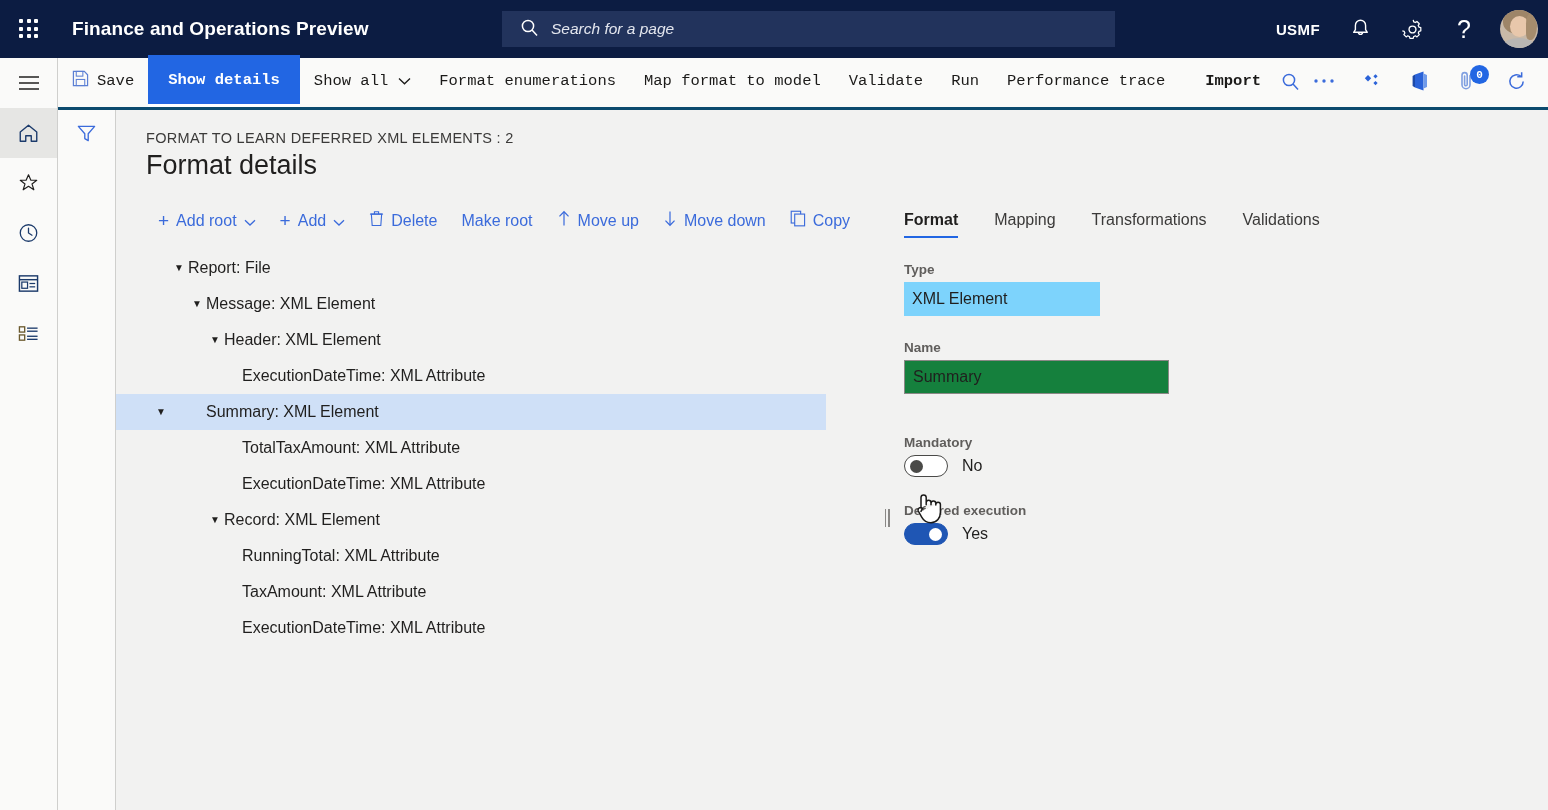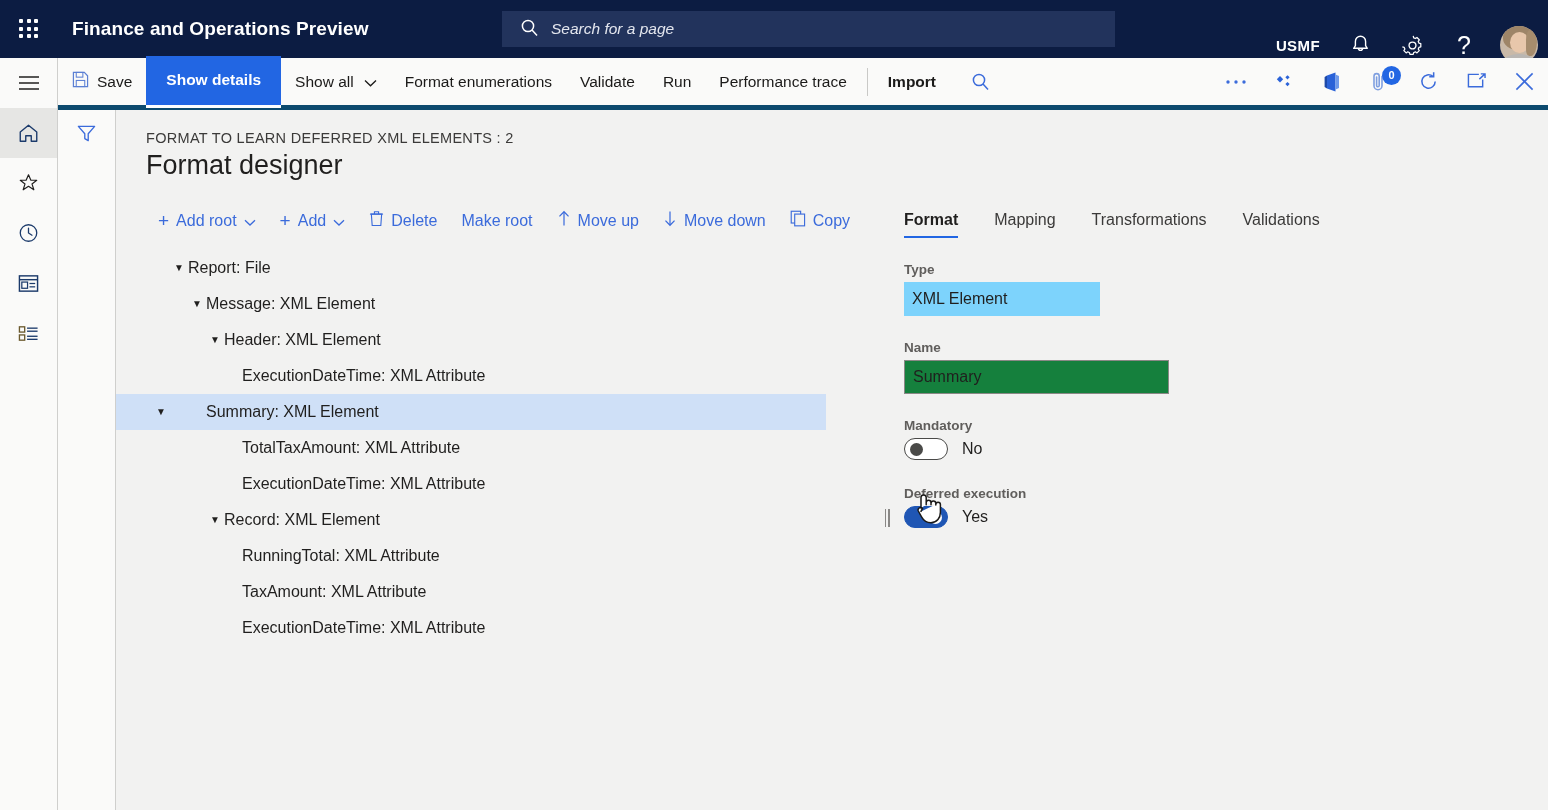--- a/index.html
+++ b/index.html
@@ -29,21 +29,21 @@
     color: #ffffff; font-size: 19px; font-weight: bold; letter-spacing: .1px;
     margin-left: 14px; white-space: nowrap;
   }
   #searchbox {
     position: absolute; left: 502px; top: 11px; width: 613px; height: 36px;
     background: #22335c; display: flex; align-items: center; cursor: text;
   }
   #searchbox .mag { margin-left: 18px; margin-right: 12px; flex: none; }
   #search-placeholder { color: #e3e6ee; font-size: 15.5px; font-style: italic; }
   #topbar-right {
-    position: absolute; right: 0; top: 16px; height: 58px; display: flex; align-items: center;
+    position: absolute; right: 0; top: 0; height: 58px; display: flex; align-items: center;
   }
   #company-btn {
     color: #ffffff; font-size: 15px; font-weight: bold; letter-spacing: .4px;
     padding: 0 14px; cursor: pointer;
   }
   .tb-icon {
     width: 52px; height: 58px; display: flex; align-items: center; justify-content: center;
     cursor: pointer;
   }
   .avatar-wrap { width: 58px; height: 58px; display: flex; align-items: center; justify-content: center; cursor: pointer; }
@@ -67,22 +67,22 @@
   }
   .rail-item {
     width: 57px; height: 50px; display: flex; align-items: center; justify-content: center;
     cursor: pointer;
   }
   .rail-item.active { background: #e6e6e4; }
 
   
   #commandbar {
     position: absolute; left: 58px; top: 58px; width: 1490px; height: 52px;
-    background: #fafaf9; border-bottom: 5px solid #0c4a6e;
-    display: flex; align-items: center;
+    background: #fafaf9; border-bottom: 3px solid #0c4a6e;
+    display: flex; align-items: flex-end; font-family: Liberation Mono, monospace;
   }
   .cmd {
     display: flex; align-items: center; gap: 8px;
     padding: 0 14px; font-size: 15.5px; color: #1b1a19; cursor: pointer;
     white-space: nowrap; height: 52px;
   }
   .cmd.primary-active {
     background: #2266e3; color: #ffffff; font-weight: 600;
     border-bottom: 3px solid #ffffff; padding: 0 20px;
   }
@@ -313,20 +313,23 @@
       <svg width="13" height="8" viewBox="0 0 13 8">
           <path d="M1 1.5L6.5 6.8 12 1.5" fill="none" stroke="#1b1a19" stroke-width="1.3"></path>
         </svg>
     </span>
   </div>
 
   <div class="cmd">
     <span>Format enumerations</span>
   </div>
   <div class="cmd">
+    <span>Map format to model</span>
+  </div>
+  <div class="cmd">
     <span>Validate</span>
   </div>
   <div class="cmd">
     <span>Run</span>
   </div>
   <div class="cmd">
     <span>Performance trace</span>
   </div>
 
   <div class="cmd-sep"></div>
@@ -395,21 +398,21 @@
   <div id="filter-btn">
     <svg width="21" height="21" viewBox="0 0 22 22">
         <path d="M2.5 3.5h17l-6.7 7.8v7.2l-3.6-2.2v-5z" fill="none" stroke="#3b6bdb" stroke-width="1.4" stroke-linejoin="round"></path>
       </svg>
   </div>
 </div>
 
 <div id="page">
 
   <div id="breadcrumb">FORMAT TO LEARN DEFERRED XML ELEMENTS : 2</div>
-  <h1 id="page-title">Format designer</h1>
+  <h1 id="page-title">Format details</h1>
 
   <div id="action-toolbar">
     <div class="act">
       <span class="plus">+</span>
       <span>Add root</span>
       <span>
         <svg width="12" height="7" viewBox="0 0 12 7">
             <path d="M1 1.3L6 6 11 1.3" fill="none" stroke="#3b6bdb" stroke-width="1.3"></path>
           </svg>
       </span>
@@ -536,21 +539,21 @@
     <div class="field">
       <div class="fieldlabel">Type</div>
       <div class="readonly-box">XML Element</div>
     </div>
 
     <div class="field">
       <div class="fieldlabel">Name</div>
       <div class="text-box">Summary</div>
     </div>
 
-    <div class="field" style="margin-top:24px;">
+    <div class="field" style="margin-top:41px;">
       <div class="fieldlabel">Mandatory</div>
       <div class="toggle-row">
         <div class="toggle">
           <span class="knob"></span>
         </div>
         <span class="toggle-text">No</span>
       </div>
     </div>
 
     <div class="field" style="margin-top:26px;">

